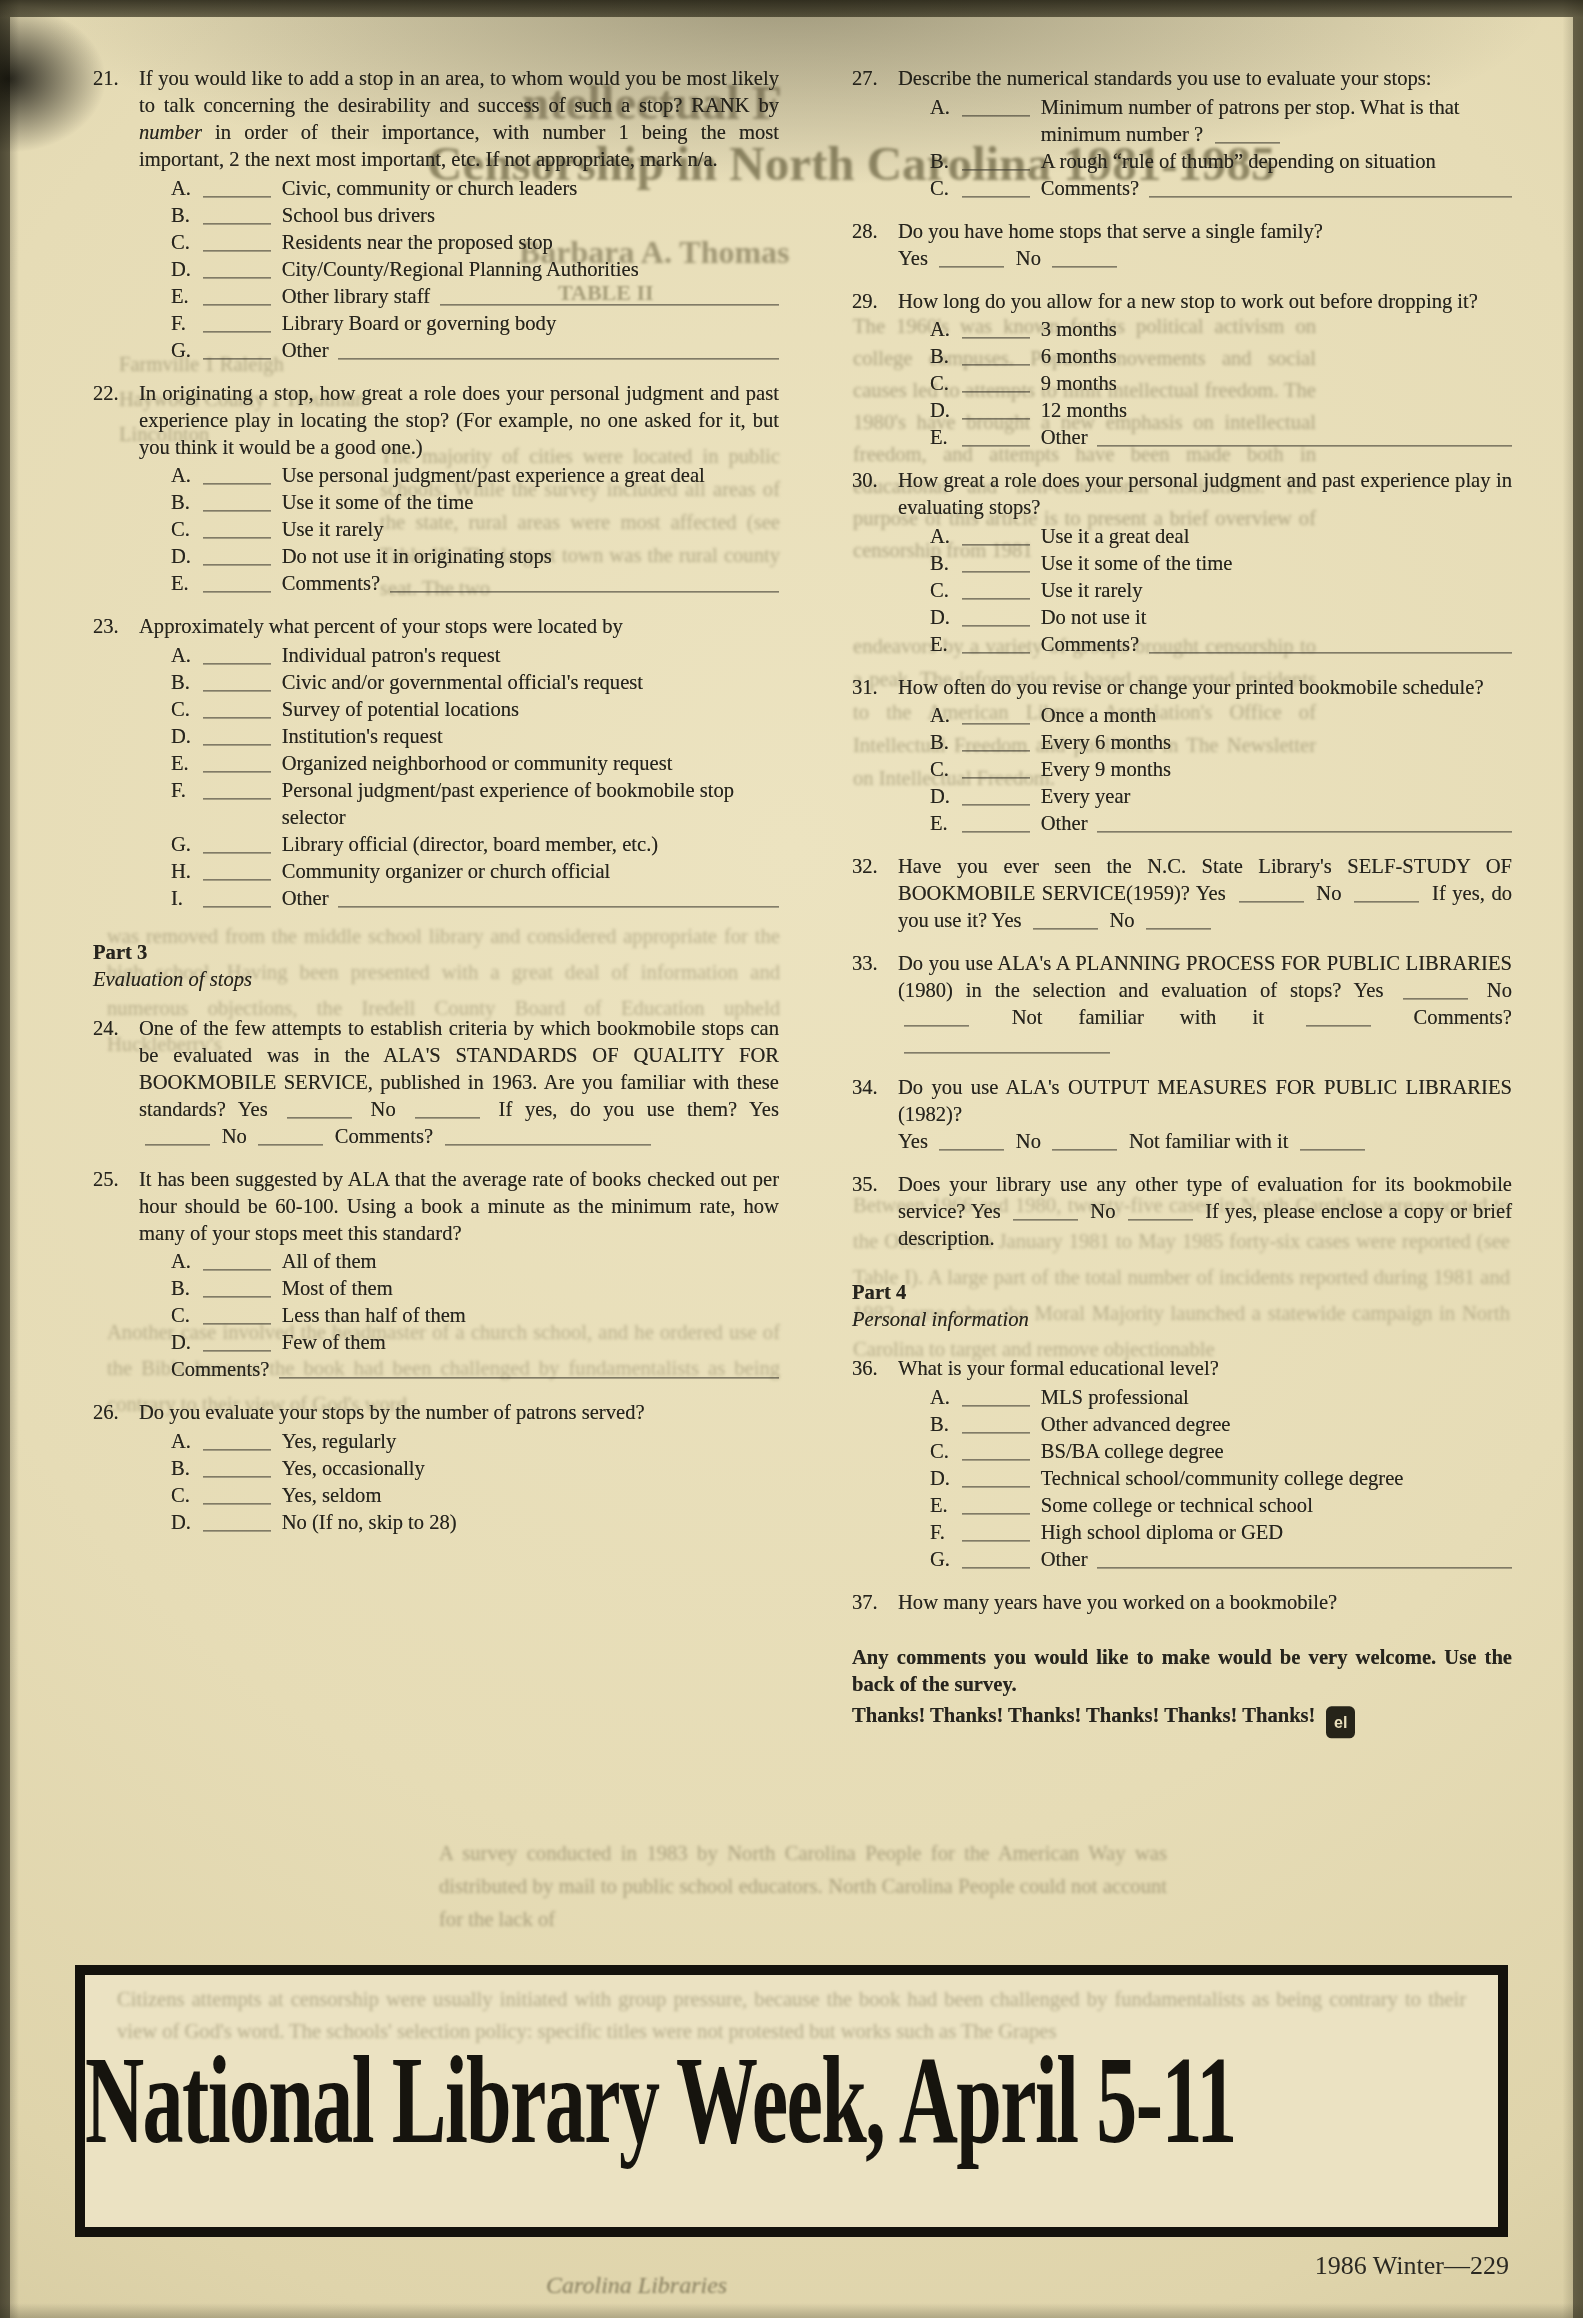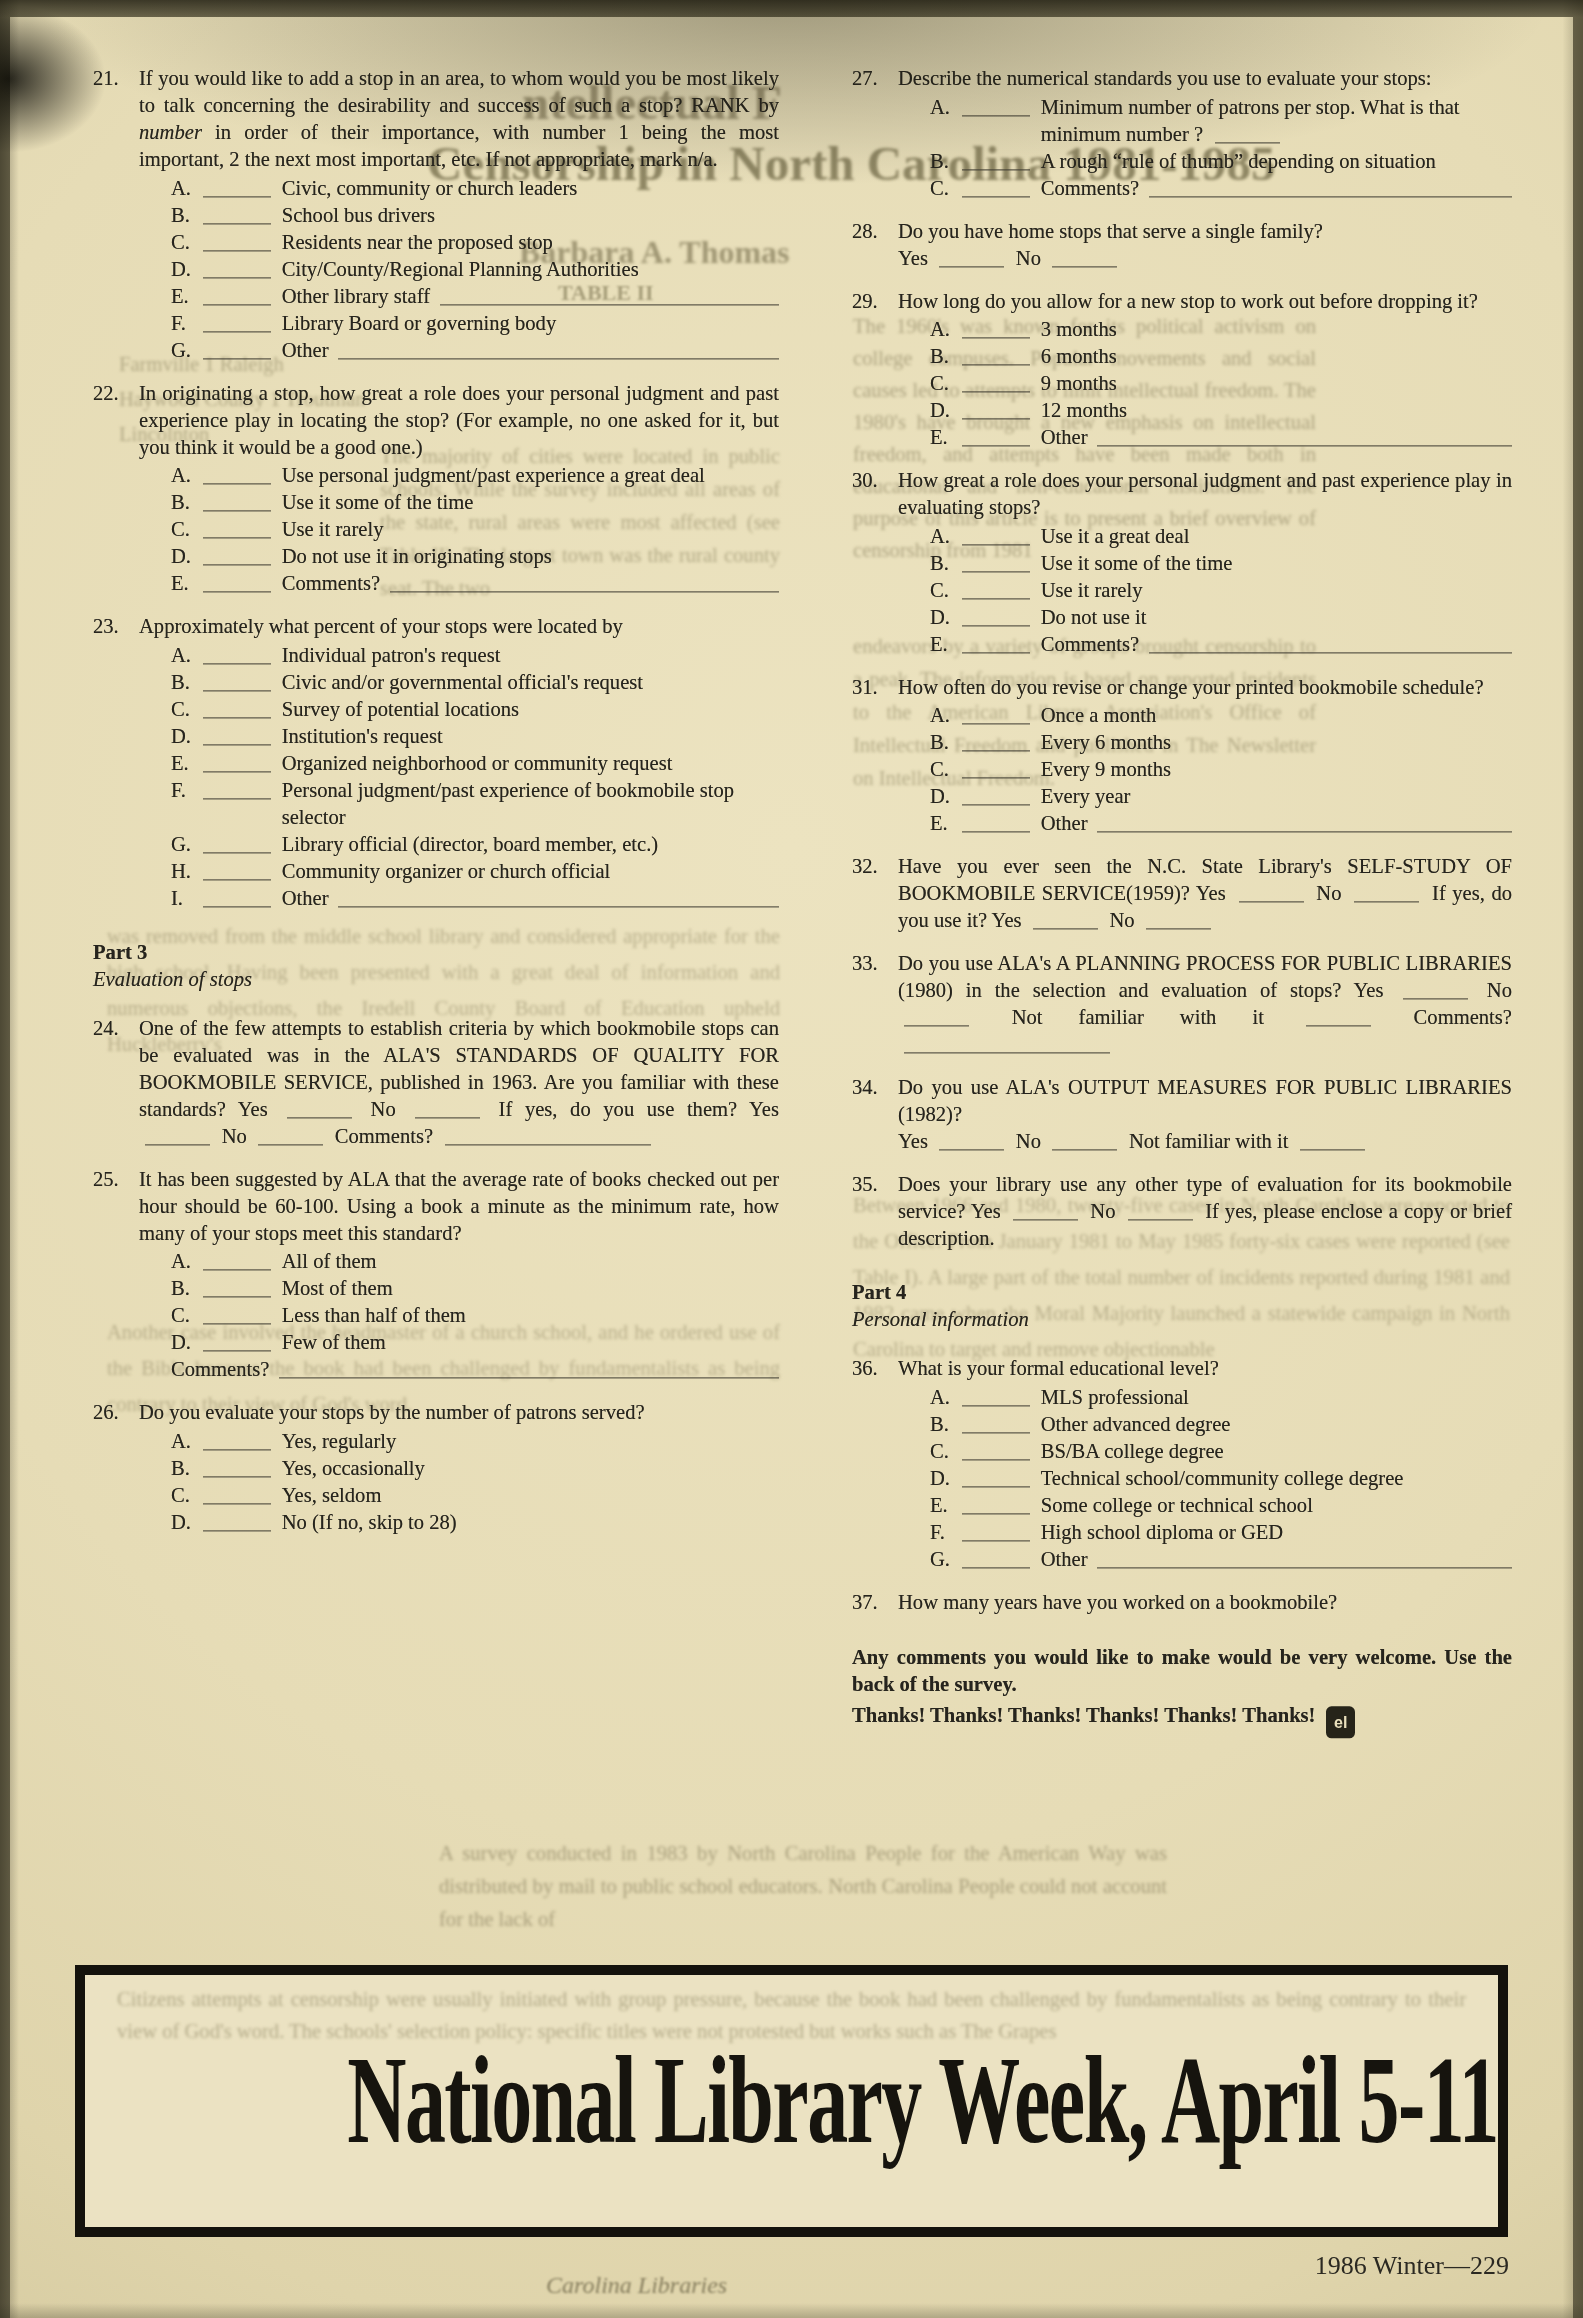--- a/index.html
+++ b/index.html
@@ -51,21 +51,21 @@
   .part-sub{font-style:italic;}
   .closing{margin-top:28.5px;font-weight:bold;}
   .closing-par{text-align:justify;}
   .closing-thanks{margin-top:1.6px;}
   .end-mark{display:inline-flex;align-items:center;justify-content:center;width:28.5px;height:32px;margin-left:11px;
             background:#262419;color:#e9e0bc;border-radius:5.5px;font-size:16px;font-weight:bold;
             font-family:"Liberation Sans",sans-serif;transform:translateY(6.3px);}
 
   
   .banner{position:absolute;left:75px;right:75px;top:1965px;height:252px;border:10.3px solid #14120c;
-          background:#ebe2c2;display:flex;align-items:center;justify-content:flex-end;overflow:hidden;}
+          background:#ebe2c2;display:flex;align-items:center;justify-content:flex-start;overflow:hidden;}
   .banner-ghost{position:absolute;left:32px;right:32px;top:8px;font-size:20.6px;line-height:32px;
                 color:rgba(128,119,84,.5);filter:blur(1.6px);text-align:justify;}
   .banner-text{position:relative;z-index:1;font-weight:bold;font-size:82px;letter-spacing:-1.6px;
                white-space:nowrap;color:#16140e;transform:scale(1.0,1.52);}
 
   .footer{position:absolute;right:74px;top:2251px;font-size:26px;color:#2b2922;}
 
   .edge-shade{position:absolute;inset:0;pointer-events:none;background:
     linear-gradient(180deg,rgba(28,26,15,.6) 0,rgba(28,26,15,0) 17.4px),
     linear-gradient(90deg,rgba(28,26,15,.4) 0,rgba(28,26,15,0) 19px),

